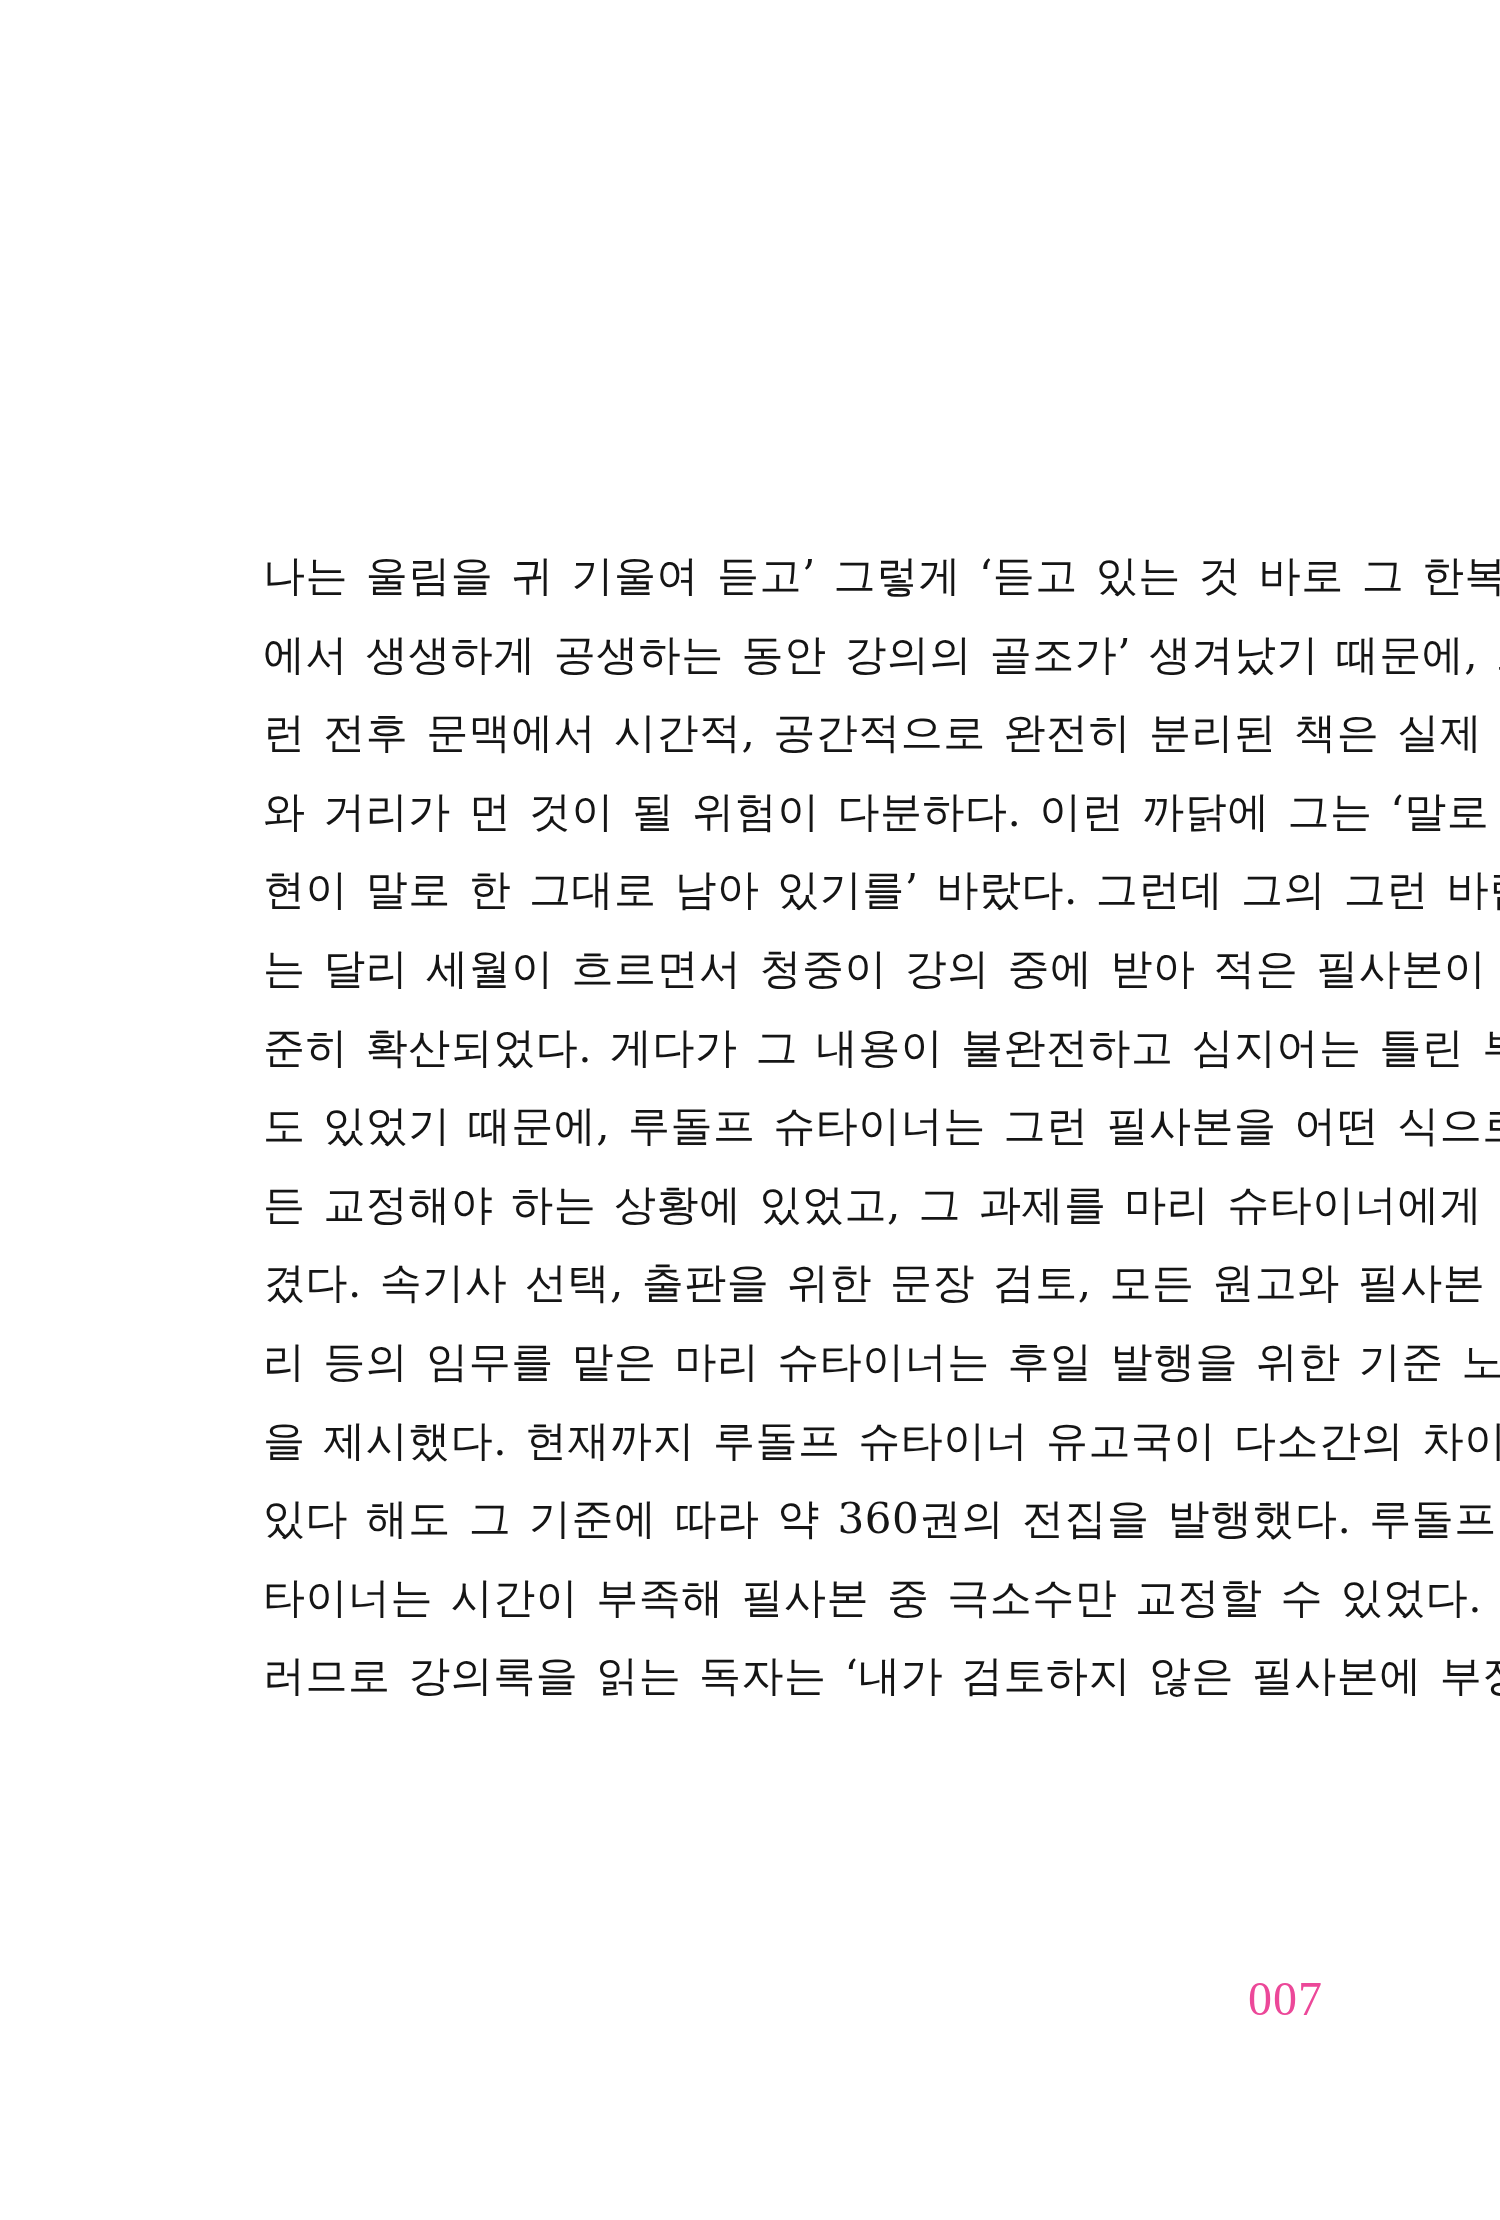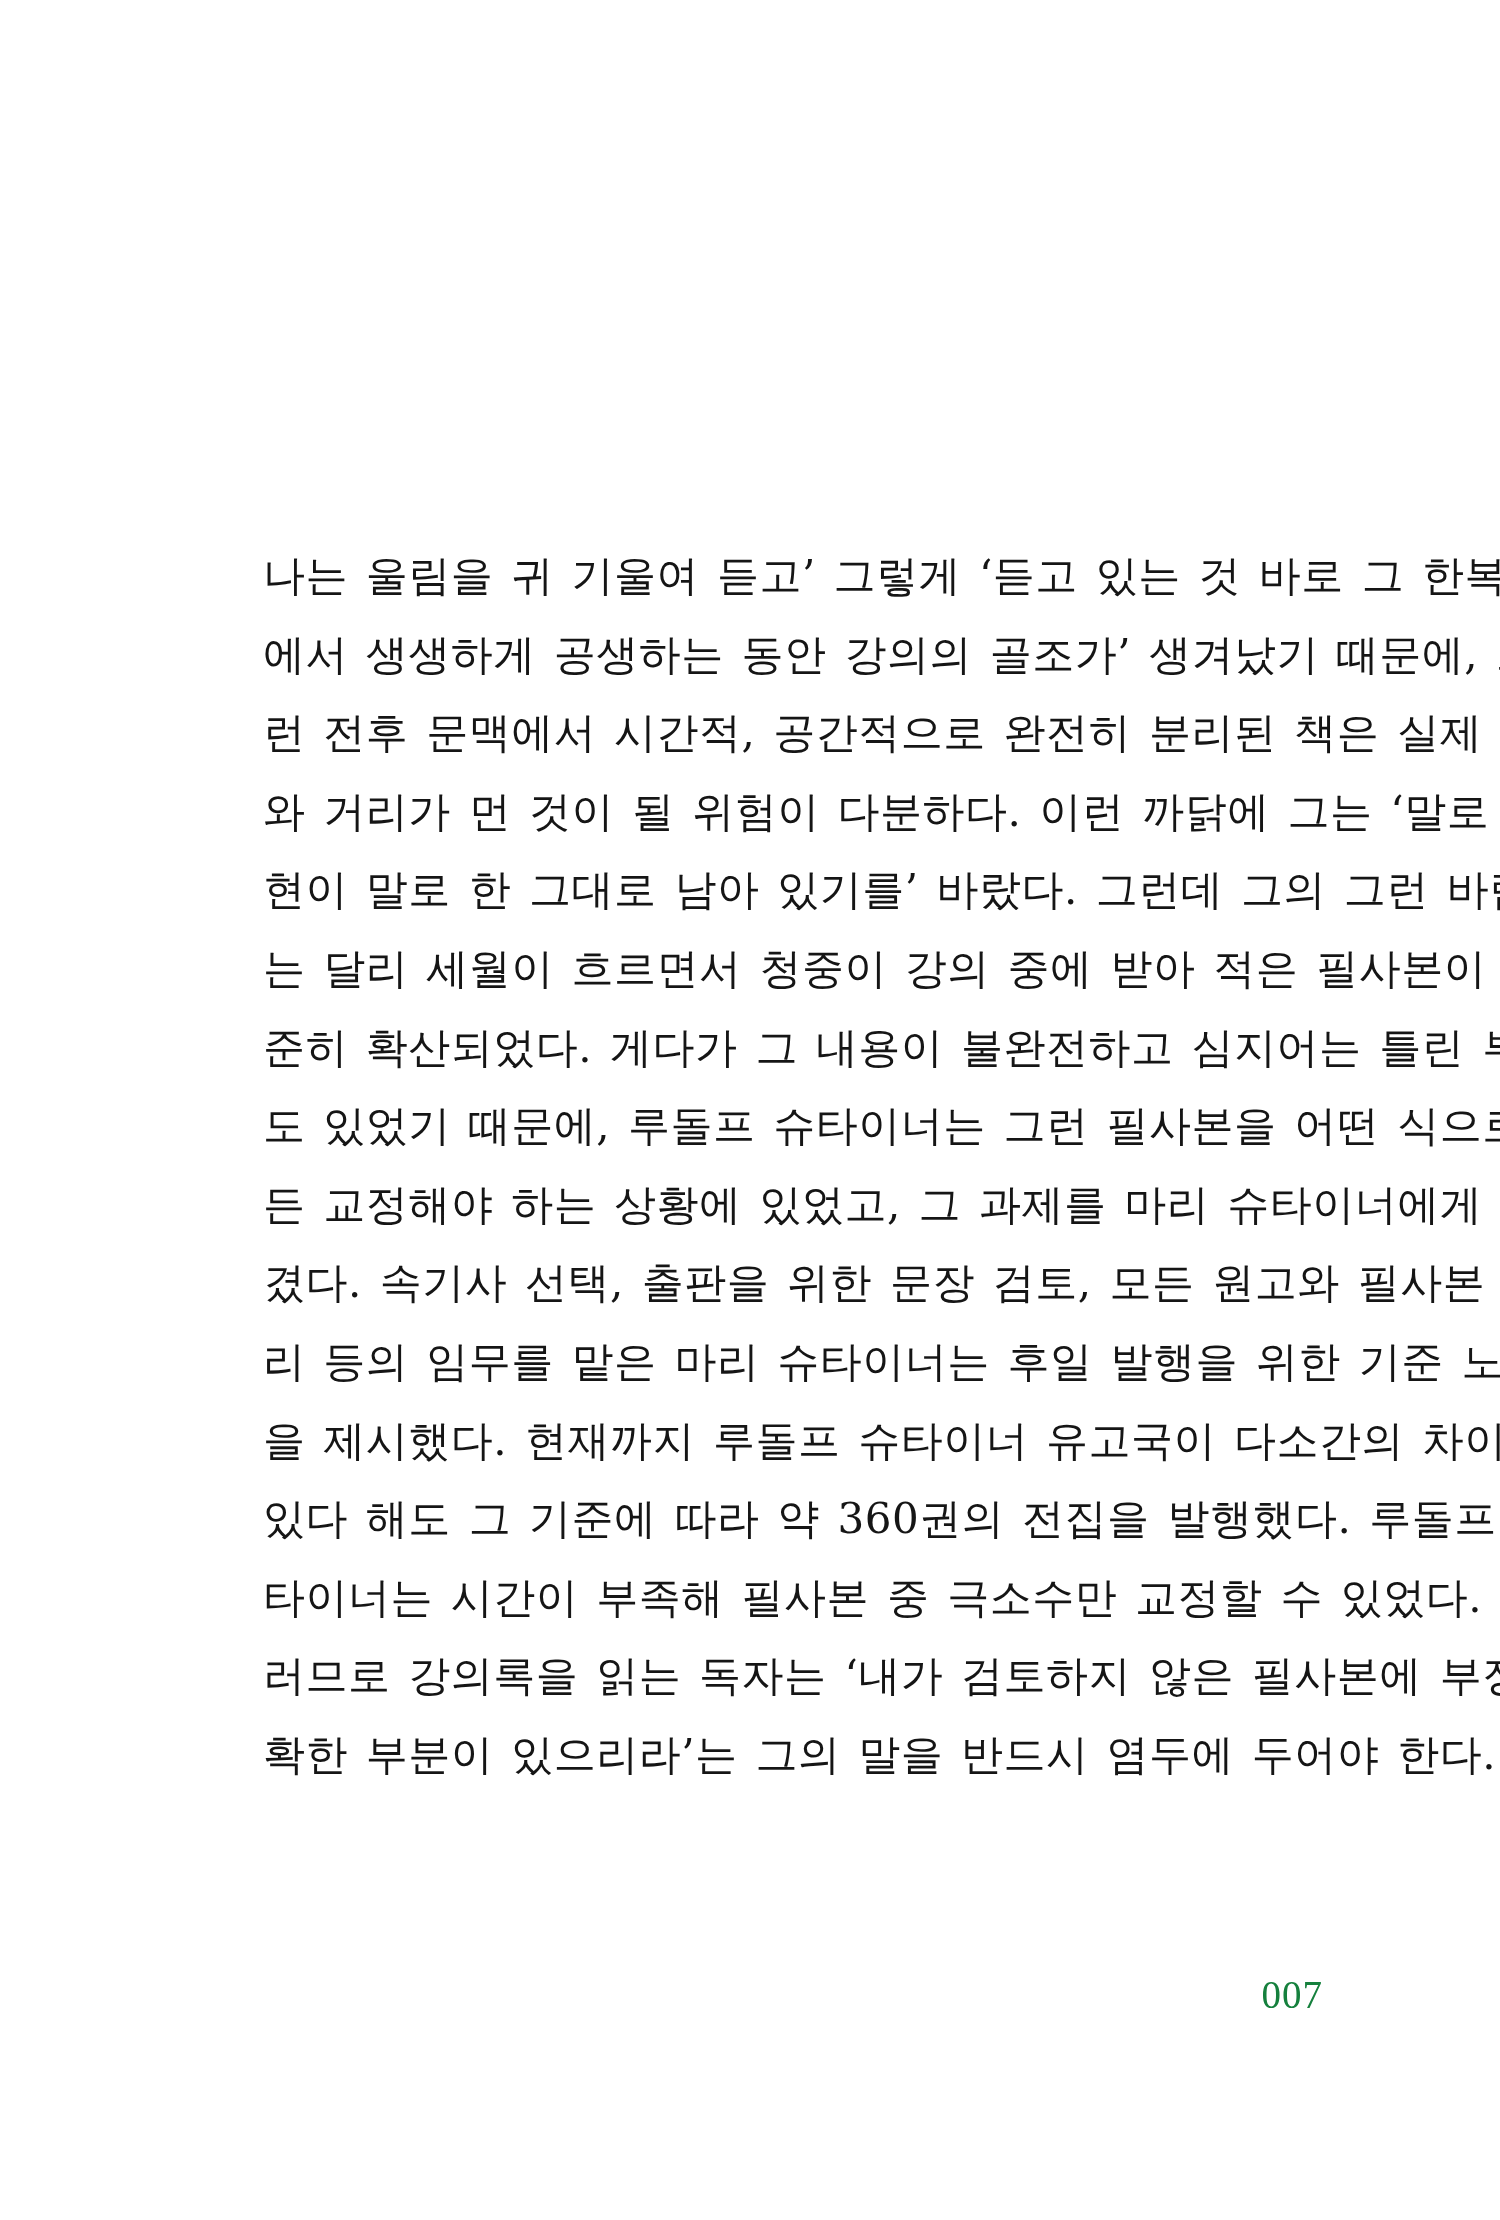--- a/index.html
+++ b/index.html
@@ -29,23 +29,23 @@
     text-align: left;
   }
   .text-block .line {
     display: block;
     white-space: nowrap;
   }
   .page-number {
     position: absolute;
     top: 1975px;
     right: 177px;
-    font-size: 39px;
+    font-size: 48px;
     line-height: 1;
-    color: #15803d;
+    color: #ec4899;
     font-family: "Liberation Serif", "DejaVu Serif", serif;
     letter-spacing: 1px;
   }
 </style>
 </head>
 <body>
 
 <div class="page">
 
   <div class="text-block">
@@ -57,18 +57,17 @@
     <span class="line">는 달리 세월이 흐르면서 청중이 강의 중에 받아 적은 필사본이 꾸</span>
     <span class="line">준히 확산되었다. 게다가 그 내용이 불완전하고 심지어는 틀린 부분</span>
     <span class="line">도 있었기 때문에, 루돌프 슈타이너는 그런 필사본을 어떤 식으로</span>
     <span class="line">든 교정해야 하는 상황에 있었고, 그 과제를 마리 슈타이너에게 맡</span>
     <span class="line">겼다. 속기사 선택, 출판을 위한 문장 검토, 모든 원고와 필사본 관</span>
     <span class="line">리 등의 임무를 맡은 마리 슈타이너는 후일 발행을 위한 기준 노선</span>
     <span class="line">을 제시했다. 현재까지 루돌프 슈타이너 유고국이 다소간의 차이가</span>
     <span class="line">있다 해도 그 기준에 따라 약 360권의 전집을 발행했다. 루돌프 슈</span>
     <span class="line">타이너는 시간이 부족해 필사본 중 극소수만 교정할 수 있었다. 그</span>
     <span class="line">러므로 강의록을 읽는 독자는 ‘내가 검토하지 않은 필사본에 부정</span>
-    <span class="line">확한 부분이 있으리라’는 그의 말을 반드시 염두에 두어야 한다.</span>
   </div>
 
   <div class="page-number">007</div>
 
 </div>
 
 </body></html>

